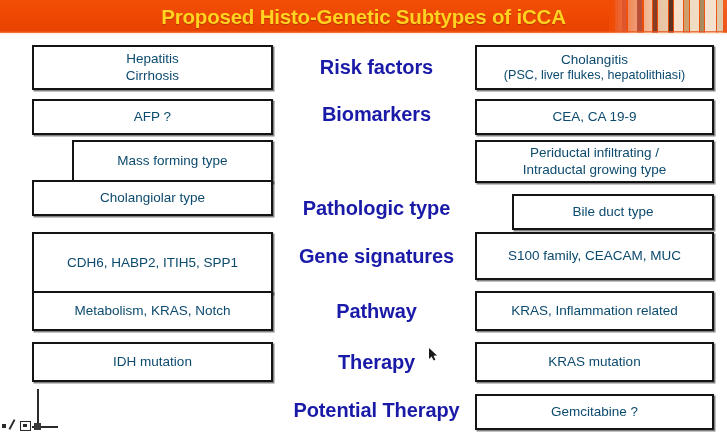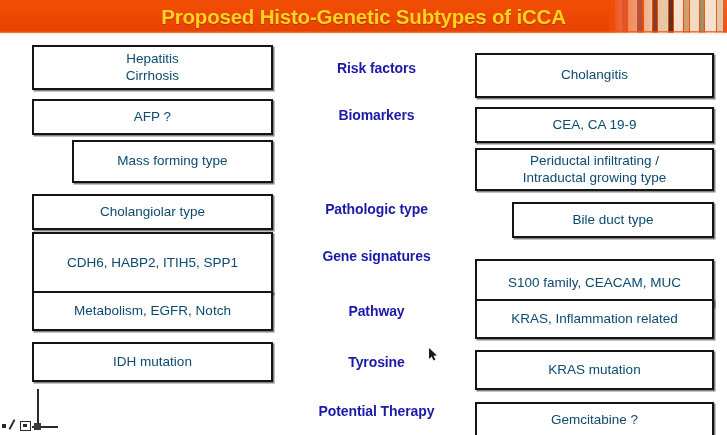--- a/index.html
+++ b/index.html
@@ -101,21 +101,21 @@
   .box .ln { display: block; }
 
   .midlabel {
     width: 100%;
     height: 100%;
     display: flex;
     align-items: center;
     justify-content: center;
     text-align: center;
     color: #1a1aa8;
-    font-size: 14px;
+    font-size: 20px;
     font-weight: bold;
     letter-spacing: -0.1px;
     white-space: nowrap;
   }
 
   
   #stray-tools {
     position: absolute;
     left: 2px;
     bottom: 2px;
@@ -177,35 +177,35 @@
       <span class="ln">AFP ?</span>
     </div>
   </div>
 
   <div class="cell" style="top:140px; height:43px;margin-left:40px;">
     <div class="box">
       <span class="ln">Mass forming type</span>
     </div>
   </div>
 
-  <div class="cell" style="top:194px; height:29px;">
+  <div class="cell" style="top:180px; height:29px;">
     <div class="box">
       <span class="ln">Cholangiolar type</span>
     </div>
   </div>
 
   <div class="cell" style="top:232px; height:62px;">
     <div class="box">
       <span class="ln">CDH6, HABP2, ITIH5, SPP1</span>
     </div>
   </div>
 
   <div class="cell" style="top:291px; height:40px;">
     <div class="box">
-      <span class="ln">Metabolism, EGFR, Notch</span>
+      <span class="ln">Metabolism, KRAS, Notch</span>
     </div>
   </div>
 
   <div class="cell" style="top:342px; height:40px;">
     <div class="box">
       <span class="ln">IDH mutation</span>
     </div>
   </div>
 
 </div>
@@ -227,34 +227,35 @@
 
   <div class="cell" style="top:194px; height:29px;">
     <div class="midlabel">Pathologic type</div>
   </div>
 
   <div class="cell" style="top:291px; height:40px;">
     <div class="midlabel">Pathway</div>
   </div>
 
   <div class="cell" style="top:342px; height:40px;">
-    <div class="midlabel">Tyrosine</div>
+    <div class="midlabel">Therapy</div>
   </div>
 
   <div class="cell" style="top:394px; height:33px;">
     <div class="midlabel">Potential Therapy</div>
   </div>
 </div>
 
-<div class="col-right" style="top:8px; height:350px;">
+<div class="col-right" style="top:0; height:350px;">
 
   <div class="cell" style="top:45px; height:45px;">
     <div class="box">
       <div>
         <span class="ln">Cholangitis</span>
+        <span class="ln" style="font-size:12.6px;">(PSC, liver flukes, hepatolithiasi)</span>
       </div>
     </div>
   </div>
 
   <div class="cell" style="top:99px; height:31px;border-radius:11px;">
     <div class="box">
       <span class="ln">CEA, CA 19-9</span>
     </div>
   </div>
 
@@ -266,21 +267,21 @@
       </div>
     </div>
   </div>
 
   <div class="cell" style="top:194px; height:29px;margin-left:37px;">
     <div class="box">
       <span class="ln">Bile duct type</span>
     </div>
   </div>
 
-  <div class="cell" style="top:232px; height:48px;margin-top:19px;">
+  <div class="cell" style="top:232px; height:48px;">
     <div class="box">
       <span class="ln">S100 family, CEACAM, MUC</span>
     </div>
   </div>
 
   <div class="cell" style="top:291px; height:40px;">
     <div class="box">
       <span class="ln">KRAS, Inflammation related</span>
     </div>
   </div>

